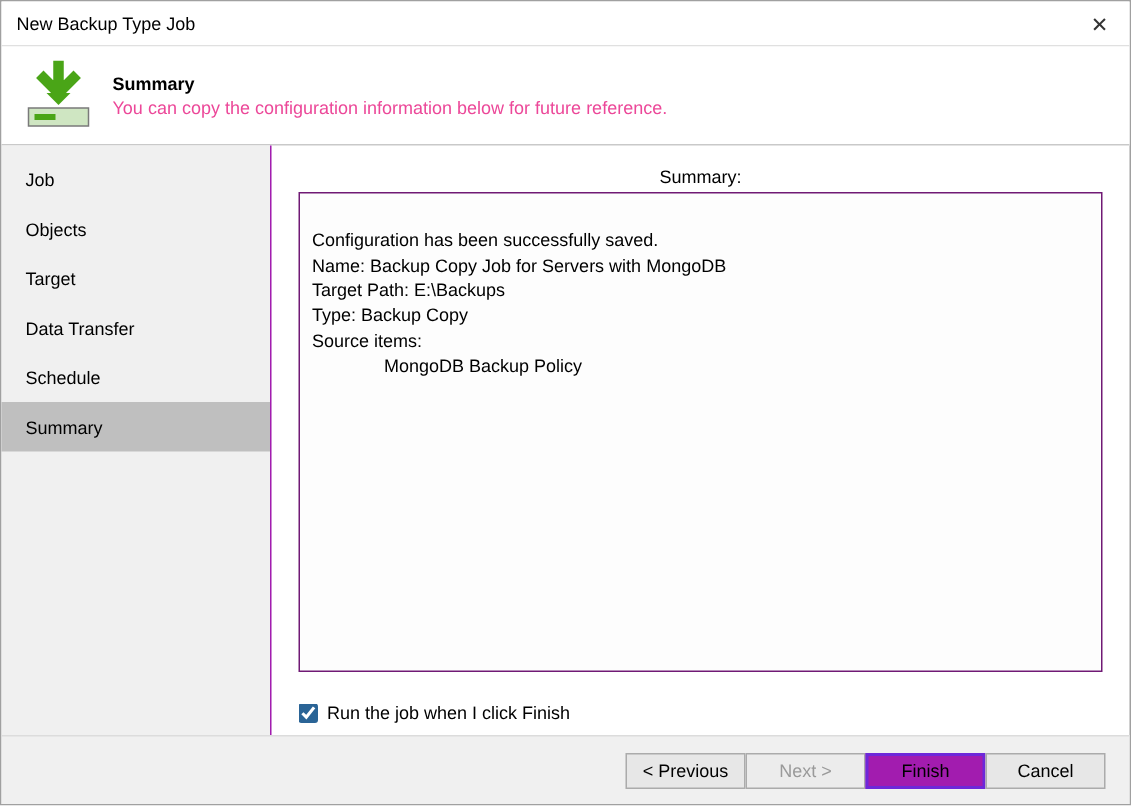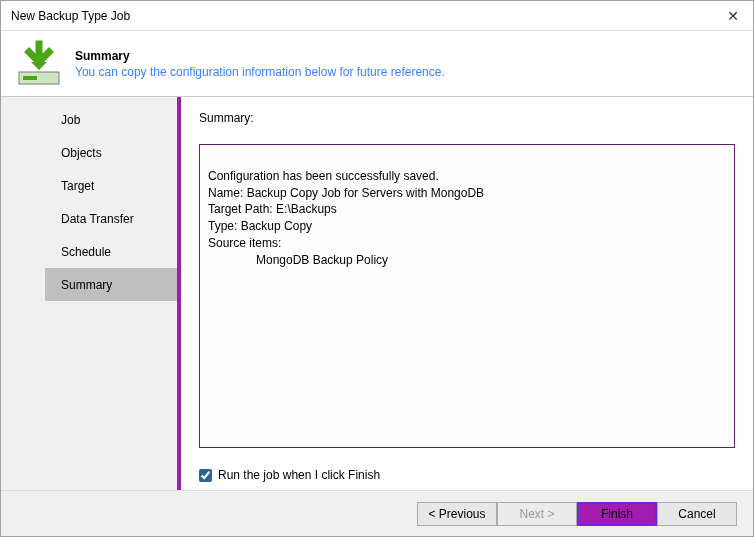--- a/index.html
+++ b/index.html
@@ -39,32 +39,31 @@
       height: 66px;
       display: flex;
       align-items: center;
       padding: 8px 14px;
       border-bottom: 1px solid #c9c9c9;
       background: #fff;
     }
     .header-icon { width: 48px; height: 48px; margin-right: 12px; flex-shrink: 0; }
     .header-text { flex: 1; }
     .header-title { font-weight: bold; font-size: 12px; margin-bottom: 2px; }
-    .header-sub { font-size: 12px; color: #3b82f6; }
+    .header-sub { font-size: 12px; color: #ec4899; }
     .body {
       flex: 1;
       display: flex;
       min-height: 0;
     }
     .sidebar {
       width: 180px;
       background: #f0f0f0;
-      border-right: 4px solid #a21caf;
+      border-right: 1px solid #a21caf;
       padding-top: 6px;
-      padding-left: 44px;
     }
     .nav-item {
       padding: 0 16px;
       height: 33px;
       display: flex;
       align-items: center;
       font-size: 12px;
       color: #000;
       cursor: pointer;
     }
@@ -72,21 +71,21 @@
       background: #bfbfbf;
       color: #000;
     }
     .main {
       flex: 1;
       padding: 14px 18px 8px 18px;
       display: flex;
       flex-direction: column;
       min-width: 0;
     }
-    .summary-label { font-size: 12px; margin-bottom: 19px; }
+    .summary-label { font-size: 12px; margin-bottom: 3px; text-align: center; }
     .summary-box {
       flex: 1;
       border: 1px solid #701a75;
       background: #fdfdfd;
       padding: 6px 8px;
       font-size: 12px;
       color: #000;
       line-height: 1.4;
       overflow: auto;
       white-space: pre;

